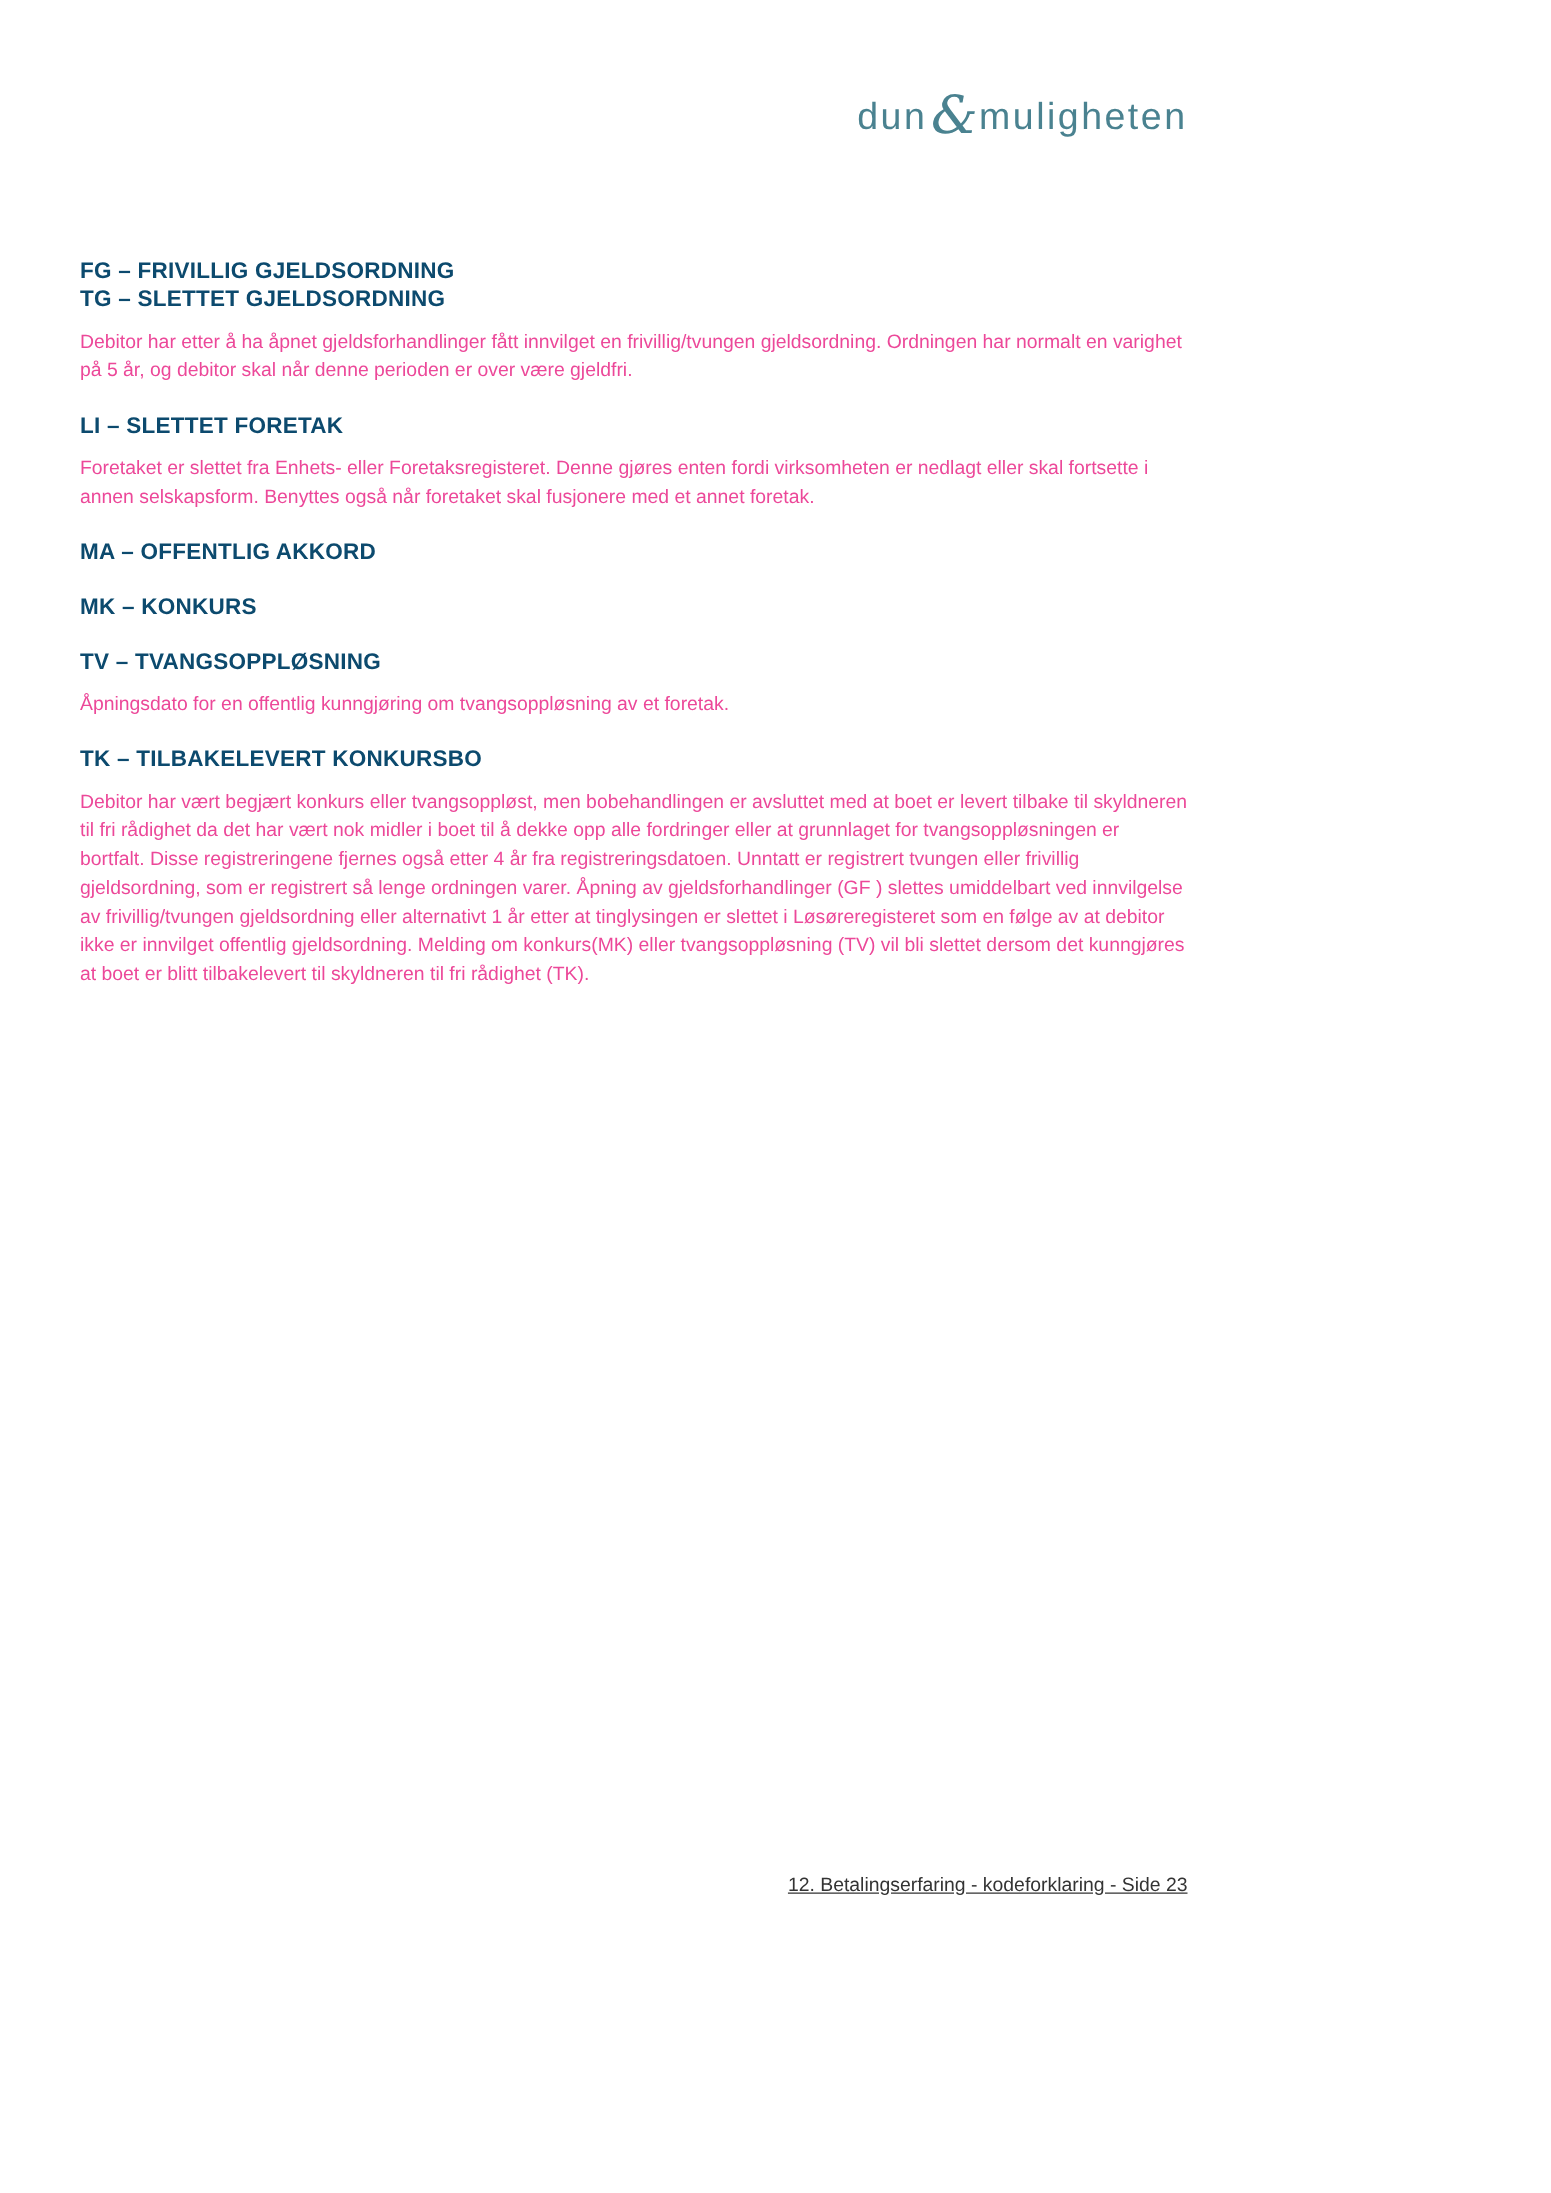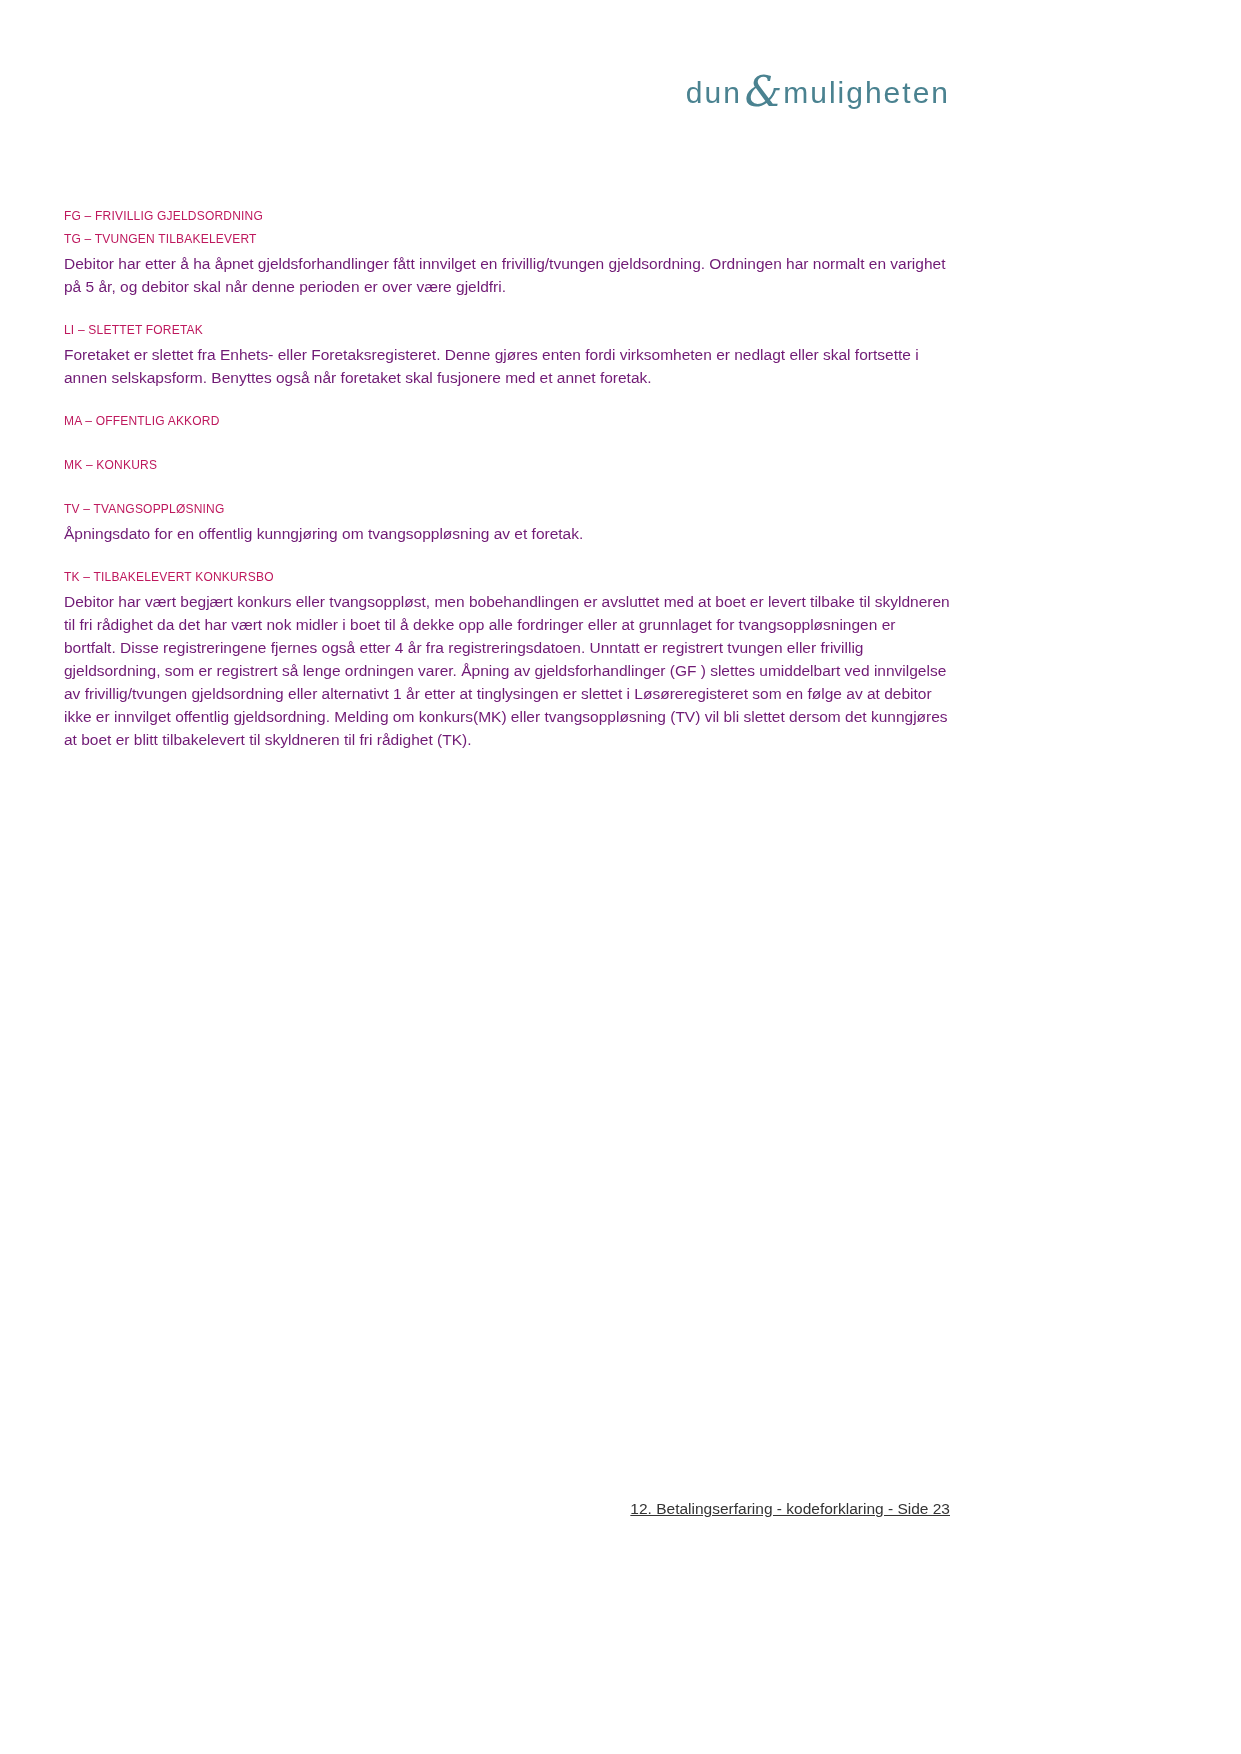--- a/index.html
+++ b/index.html
@@ -48,29 +48,29 @@
     position: absolute;
     left: 64px;
     top: 205px;
     width: 886px;
     color: #3a3a3a;
     font-size: 15.5px;
     line-height: 23px;
   }
   .sec { margin-bottom: 21px; }
   .sec h2 {
-    font-size: 12px;
+    font-size: 18px;
     line-height: 23px;
-    font-weight: 400;
-    color: #be185d;
+    font-weight: 700;
+    color: #0c4a6e;
     letter-spacing: 0.2px;
   }
   .sec p {
-    margin-top: 1px;
-    color: #701a75;
+    margin-top: 11px;
+    color: #ec4899;
   }
 
   
   .footer {
     position: absolute;
     left: 64px;
     top: 1500px;
     width: 886px;
     text-align: right;
     font-size: 15.5px;
@@ -86,21 +86,21 @@
   <div class="logo">
     <span class="logo-dun">dun</span>
     <span class="logo-amp">&amp;</span>
     <span class="logo-bradstreet">muligheten</span>
   </div>
 
   <div class="content">
 
     <section class="sec">
       <h2>FG – FRIVILLIG GJELDSORDNING</h2>
-      <h2>TG – TVUNGEN TILBAKELEVERT</h2>
+      <h2>TG – SLETTET GJELDSORDNING</h2>
       <p>Debitor har etter å ha åpnet gjeldsforhandlinger fått innvilget en frivillig/tvungen gjeldsordning. Ordningen har normalt en varighet på 5 år, og debitor skal når denne perioden er over være gjeldfri.</p>
     </section>
 
     <section class="sec">
       <h2>LI – SLETTET FORETAK</h2>
       <p>Foretaket er slettet fra Enhets- eller Foretaksregisteret. Denne gjøres enten fordi virksomheten er nedlagt eller skal fortsette i annen selskapsform. Benyttes også når foretaket skal fusjonere med et annet foretak.</p>
     </section>
 
     <section class="sec">
       <h2>MA – OFFENTLIG AKKORD</h2>

